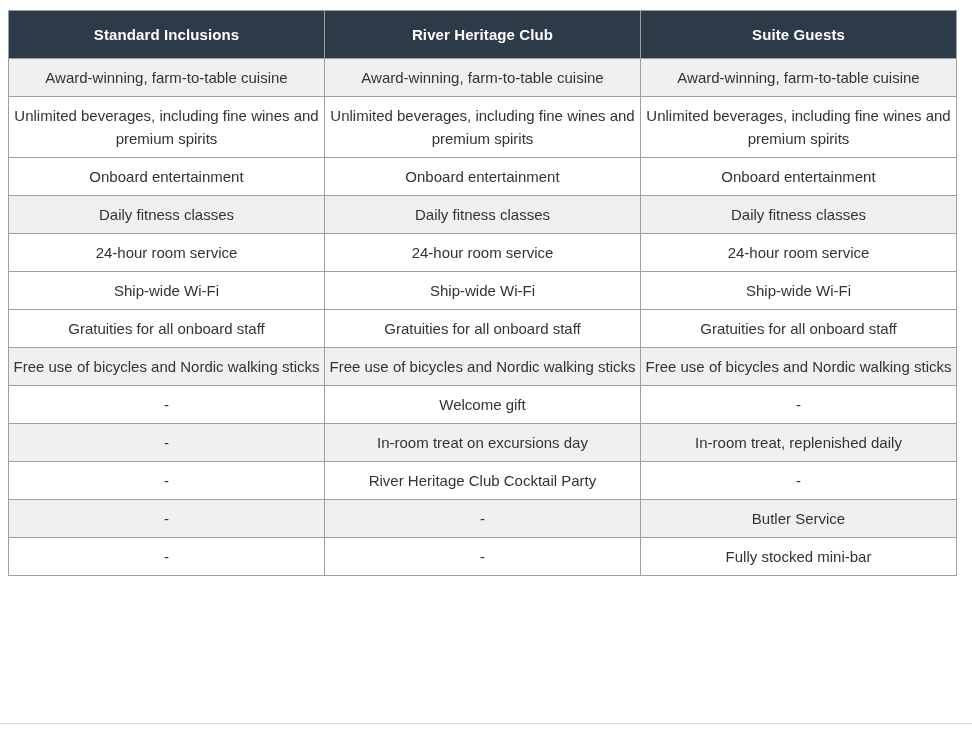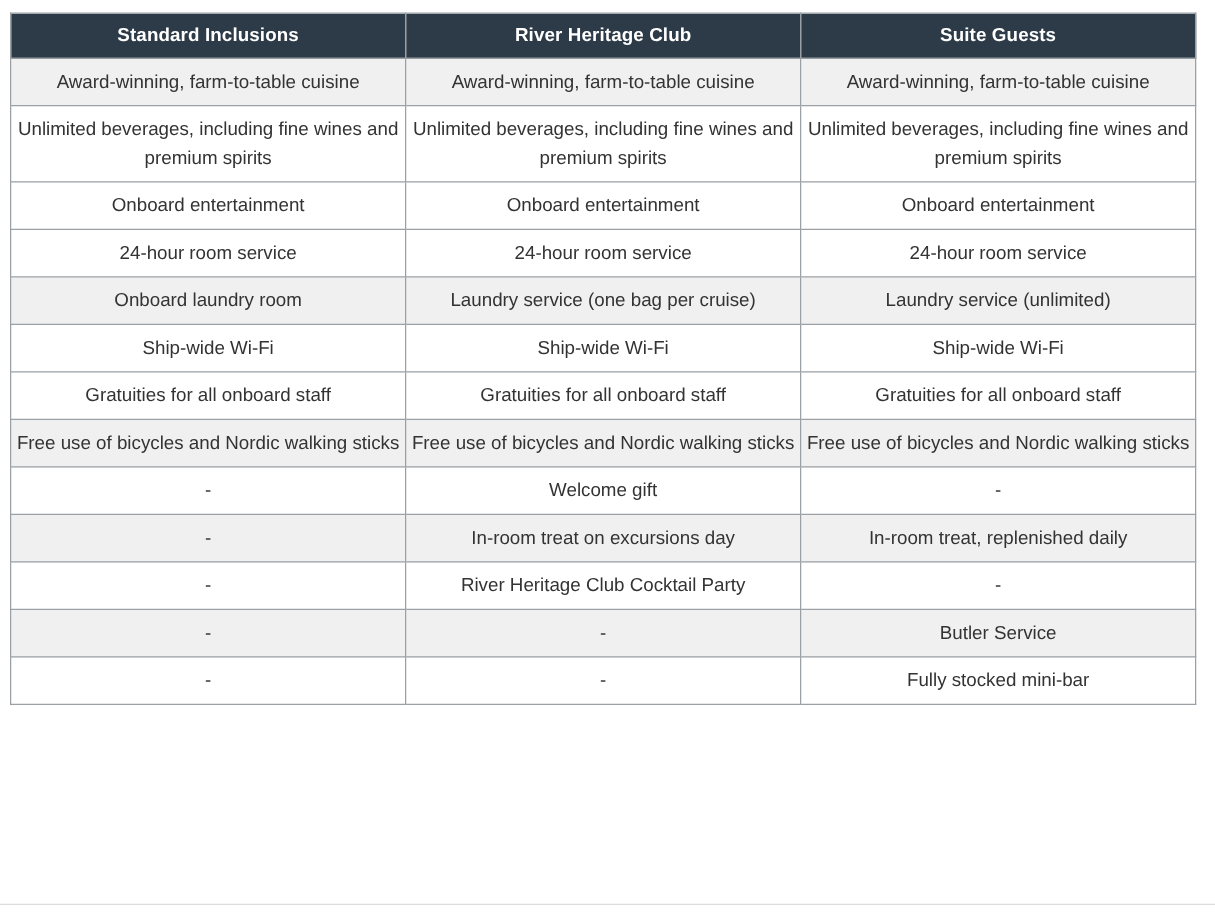--- a/index.html
+++ b/index.html
@@ -35,21 +35,21 @@
   table.inclusions td {
     border: 1px solid var(--border-color);
     text-align: center;
     vertical-align: middle;
   }
   table.inclusions th {
     background: var(--header-bg);
     color: var(--header-text);
     font-size: 15px;
     font-weight: bold;
-    height: 36px;
+    height: 48px;
     letter-spacing: 0.1px;
     margin-left: 46px;
   }
   table.inclusions td {
     background: var(--row-bg);
     color: var(--body-text);
     font-size: 15px;
     line-height: 23px;
     padding: 7px 0;
     height: 37px;
@@ -87,29 +87,29 @@
         <tr>
           <td>Unlimited beverages, including fine wines and premium spirits</td>
           <td>Unlimited beverages, including fine wines and premium spirits</td>
           <td>Unlimited beverages, including fine wines and premium spirits</td>
         </tr>
         <tr>
           <td>Onboard entertainment</td>
           <td>Onboard entertainment</td>
           <td>Onboard entertainment</td>
         </tr>
+        <tr class="alt">
+          <td>Daily fitness classes</td>
+          <td>Daily fitness classes</td>
+          <td>Daily fitness classes</td>
+        </tr>
         <tr>
           <td>24-hour room service</td>
           <td>24-hour room service</td>
           <td>24-hour room service</td>
-        </tr>
-        <tr class="alt">
-          <td>Onboard laundry room</td>
-          <td>Laundry service (one bag per cruise)</td>
-          <td>Laundry service (unlimited)</td>
         </tr>
         <tr>
           <td>Ship-wide Wi-Fi</td>
           <td>Ship-wide Wi-Fi</td>
           <td>Ship-wide Wi-Fi</td>
         </tr>
         <tr>
           <td>Gratuities for all onboard staff</td>
           <td>Gratuities for all onboard staff</td>
           <td>Gratuities for all onboard staff</td>

